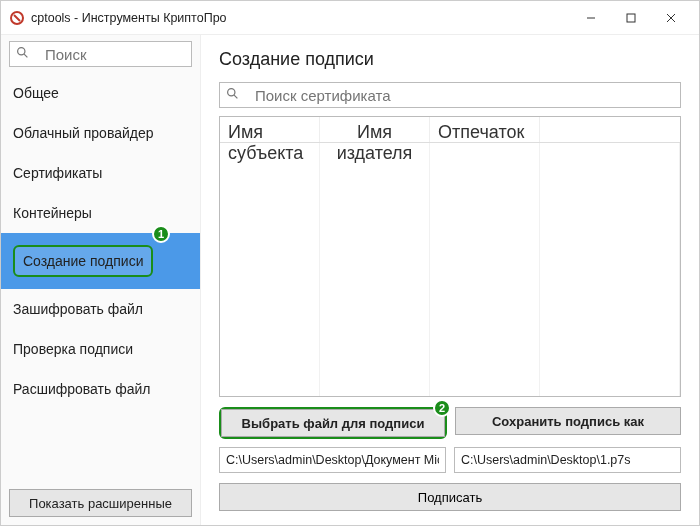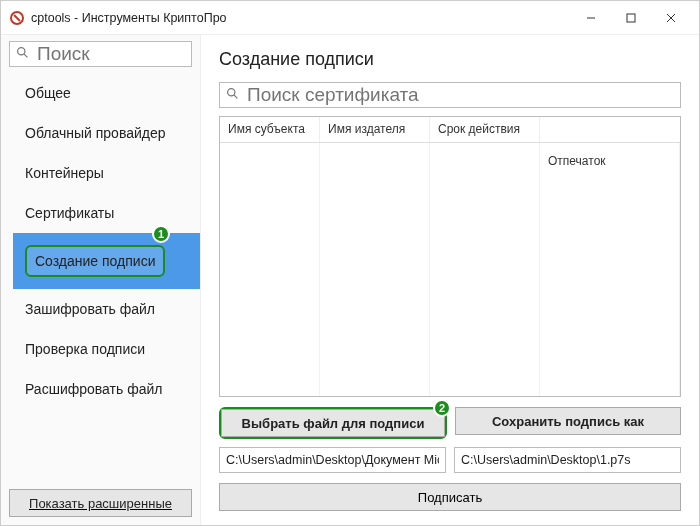--- a/index.html
+++ b/index.html
@@ -7,35 +7,35 @@
   .window { width: 700px; height: 526px; background: #fff; display: flex; flex-direction: column; border: 1px solid #ccc; }
   .titlebar { height: 34px; display: flex; align-items: center; padding: 0 8px; border-bottom: 1px solid #eee; }
   .titlebar .app-icon { width: 16px; height: 16px; margin-right: 6px; }
   .titlebar .title { flex: 1; font-size: 12.5px; color: #222; }
   .titlebar .winbtn { width: 40px; height: 34px; display: flex; align-items: center; justify-content: center; color: #333; font-size: 14px; cursor: default; }
   .body { flex: 1; display: flex; overflow: hidden; }
   .sidebar { width: 200px; background: #fafafa; display: flex; flex-direction: column; border-right: 1px solid #eee; }
   .search-wrap { padding: 6px 8px; }
   .search-box { width: 100%; height: 26px; border: 1px solid #bbb; background: #fff; display: flex; align-items: center; padding: 0 6px; }
   .search-box svg { flex-shrink: 0; }
-  .search-box input { border: none; outline: none; flex: 1; margin-left: 8px; font-size: 19px; background: transparent; }
-  .nav { flex: 1; overflow: auto; padding-left: 12px; }
+  .search-box input { border: none; outline: none; flex: 1; margin-left: 16px; font-size: 15px; background: transparent; }
+  .nav { flex: 1; overflow: auto; }
   .nav-item { padding: 12px 12px; font-size: 14px; color: #222; cursor: default; }
   .nav-item.selected { background: #4b99e8; position: relative; }
   .nav-item .hl { border: 2px solid #1a8d1a; border-radius: 6px; padding: 6px 8px; display: inline-block; background: rgba(255,255,255,.15); }
   .badge { position: absolute; top: -8px; right: 30px; width: 18px; height: 18px; border-radius: 50%; background: #1a8d1a; color: #fff; font-size: 11px; font-weight: bold; display: flex; align-items: center; justify-content: center; border: 2px solid #fff; }
-  .sidebar-bottom { padding: 8px; text-decoration: underline; }
+  .sidebar-bottom { padding: 8px; }
   .btn { height: 28px; border: 1px solid #aaa; background: #e6e6e6; display: flex; align-items: center; justify-content: center; font-size: 13px; color: #222; width: 100%; cursor: default; }
   .main { flex: 1; padding: 14px 18px 14px 18px; display: flex; flex-direction: column; }
   .main h1 { font-size: 18px; font-weight: normal; color: #222; margin-bottom: 12px; }
   .cert-search { margin-bottom: 8px; }
   .table-wrap { flex: 1; border: 1px solid #bbb; display: flex; flex-direction: column; }
-  .thead { display: flex; height: 26px; border-bottom: 1px solid #ddd; background: #fff; font-size: 12px; color: #333; }
+  .thead { display: flex; height: 26px; border-bottom: 1px solid #ddd; background: #fff; font-size: 18px; color: #333; }
   .th { padding: 5px 8px; border-right: 1px solid #eee; }
-  .th:nth-child(1){ width: 100px; } .th:nth-child(2){ width: 110px; } .th:nth-child(3){ width: 110px; } .th:nth-child(4){ flex:1;margin-top:32px; }
+  .th:nth-child(1){ width: 100px; } .th:nth-child(2){ width: 110px; text-align: center; } .th:nth-child(3){ width: 110px; } .th:nth-child(4){ flex:1;margin-top:32px; }
   .tbody { flex: 1; display: flex; }
   .col-line { border-right: 1px solid #f1f1f1; }
   .col-line:nth-child(1){width:100px;} .col-line:nth-child(2){width:110px;} .col-line:nth-child(3){width:110px;} .col-line:nth-child(4){flex:1;}
   .file-row { display: flex; gap: 8px; margin-top: 10px; position: relative; }
   .file-row .btn { flex: 1; font-weight: bold; }
   .file-row .hlbtn { border: 2px solid #1a8d1a; border-radius: 6px; padding: 0; position: relative; }
   .file-row .hlbtn .btn { border: 1px solid #aaa; }
   .badge2 { position: absolute; top: -10px; right: -6px; width: 18px; height: 18px; border-radius: 50%; background: #1a8d1a; color: #fff; font-size: 11px; font-weight: bold; display: flex; align-items: center; justify-content: center; border: 2px solid #fff; z-index: 2; }
   .path-row { display: flex; gap: 8px; margin-top: 8px; }
   .path-input { flex: 1; height: 26px; border: 1px solid #bbb; padding: 0 6px; font-size: 12.5px; color: #222; outline: none; overflow: hidden; white-space: nowrap; }
@@ -83,22 +83,22 @@
                 <circle cx="6.5" cy="6.5" r="4.5" fill="none" stroke="#777" stroke-width="1.5"></circle>
                 <line x1="10" y1="10" x2="14" y2="14" stroke="#777" stroke-width="1.5"></line>
               </svg>
           </span>
           <input type="text" placeholder="Поиск" style="">
         </div>
       </div>
       <div class="nav">
         <div class="nav-item">Общее</div>
         <div class="nav-item">Облачный провайдер</div>
+        <div class="nav-item">Сертификаты</div>
         <div class="nav-item">Контейнеры</div>
-        <div class="nav-item">Сертификаты</div>
         <div class="nav-item selected">
           <span class="hl">Создание подписи</span>
           <span class="badge">1</span>
         </div>
         <div class="nav-item">Зашифровать файл</div>
         <div class="nav-item">Проверка подписи</div>
         <div class="nav-item">Расшифровать файл</div>
       </div>
       <div class="sidebar-bottom">
         <div class="btn">Показать расширенные</div>
@@ -117,21 +117,20 @@
               </svg>
           </span>
           <input type="text" placeholder="Поиск сертификата" style="">
         </div>
       </div>
 
       <div class="table-wrap">
         <div class="thead">
           <div class="th">Имя субъекта</div>
           <div class="th">Имя издателя</div>
-          <div class="th">Срок действия</div>
           <div class="th">Отпечаток</div>
         </div>
         <div class="tbody">
           <div class="col-line"></div>
           <div class="col-line"></div>
           <div class="col-line"></div>
           <div class="col-line"></div>
         </div>
       </div>
 

